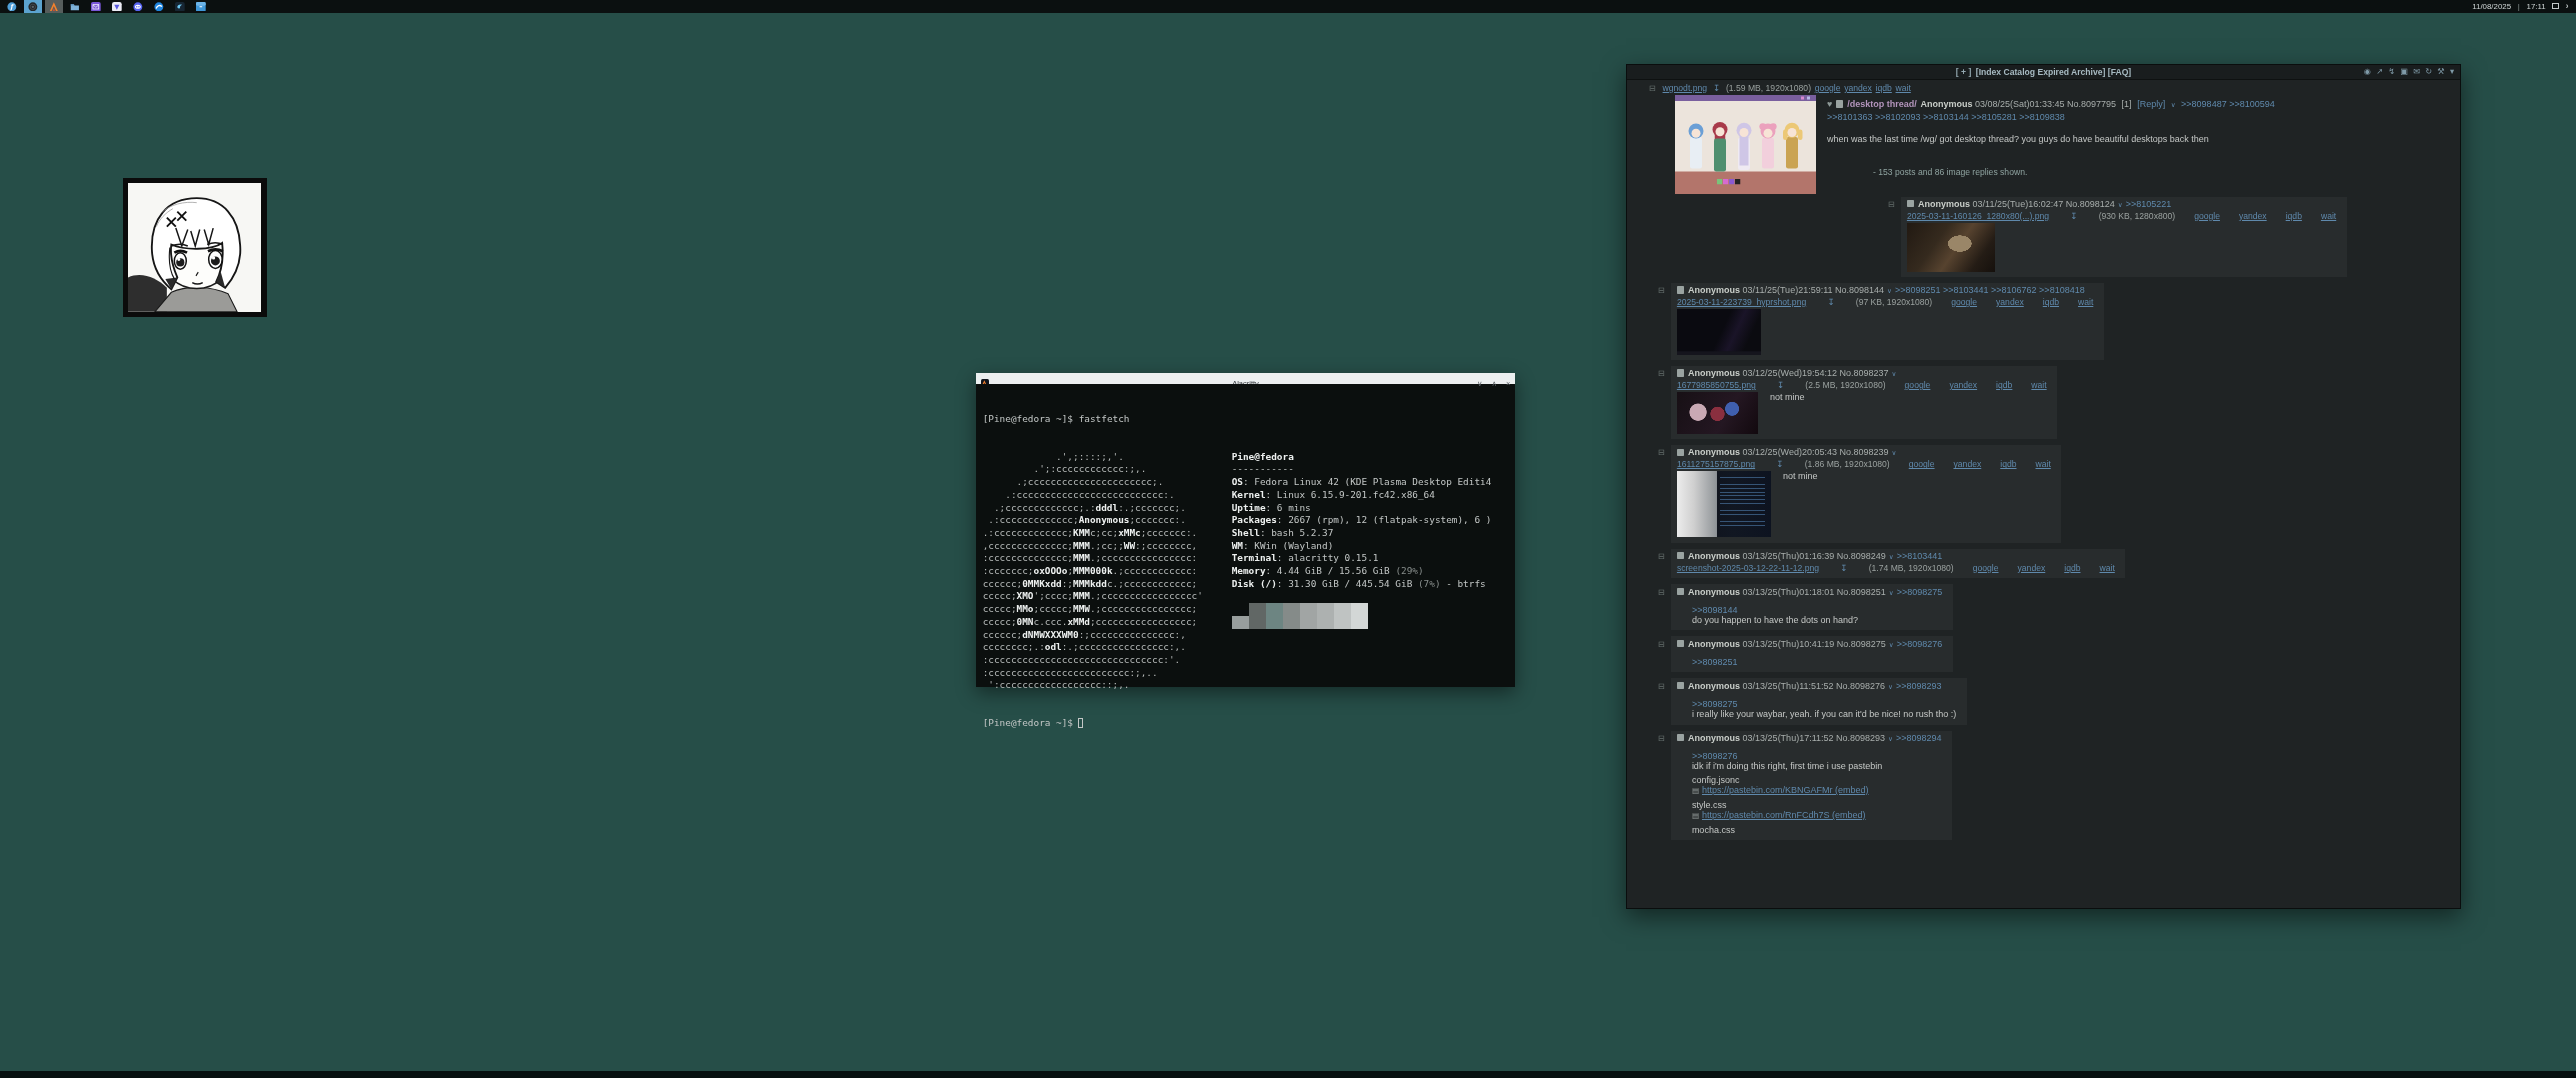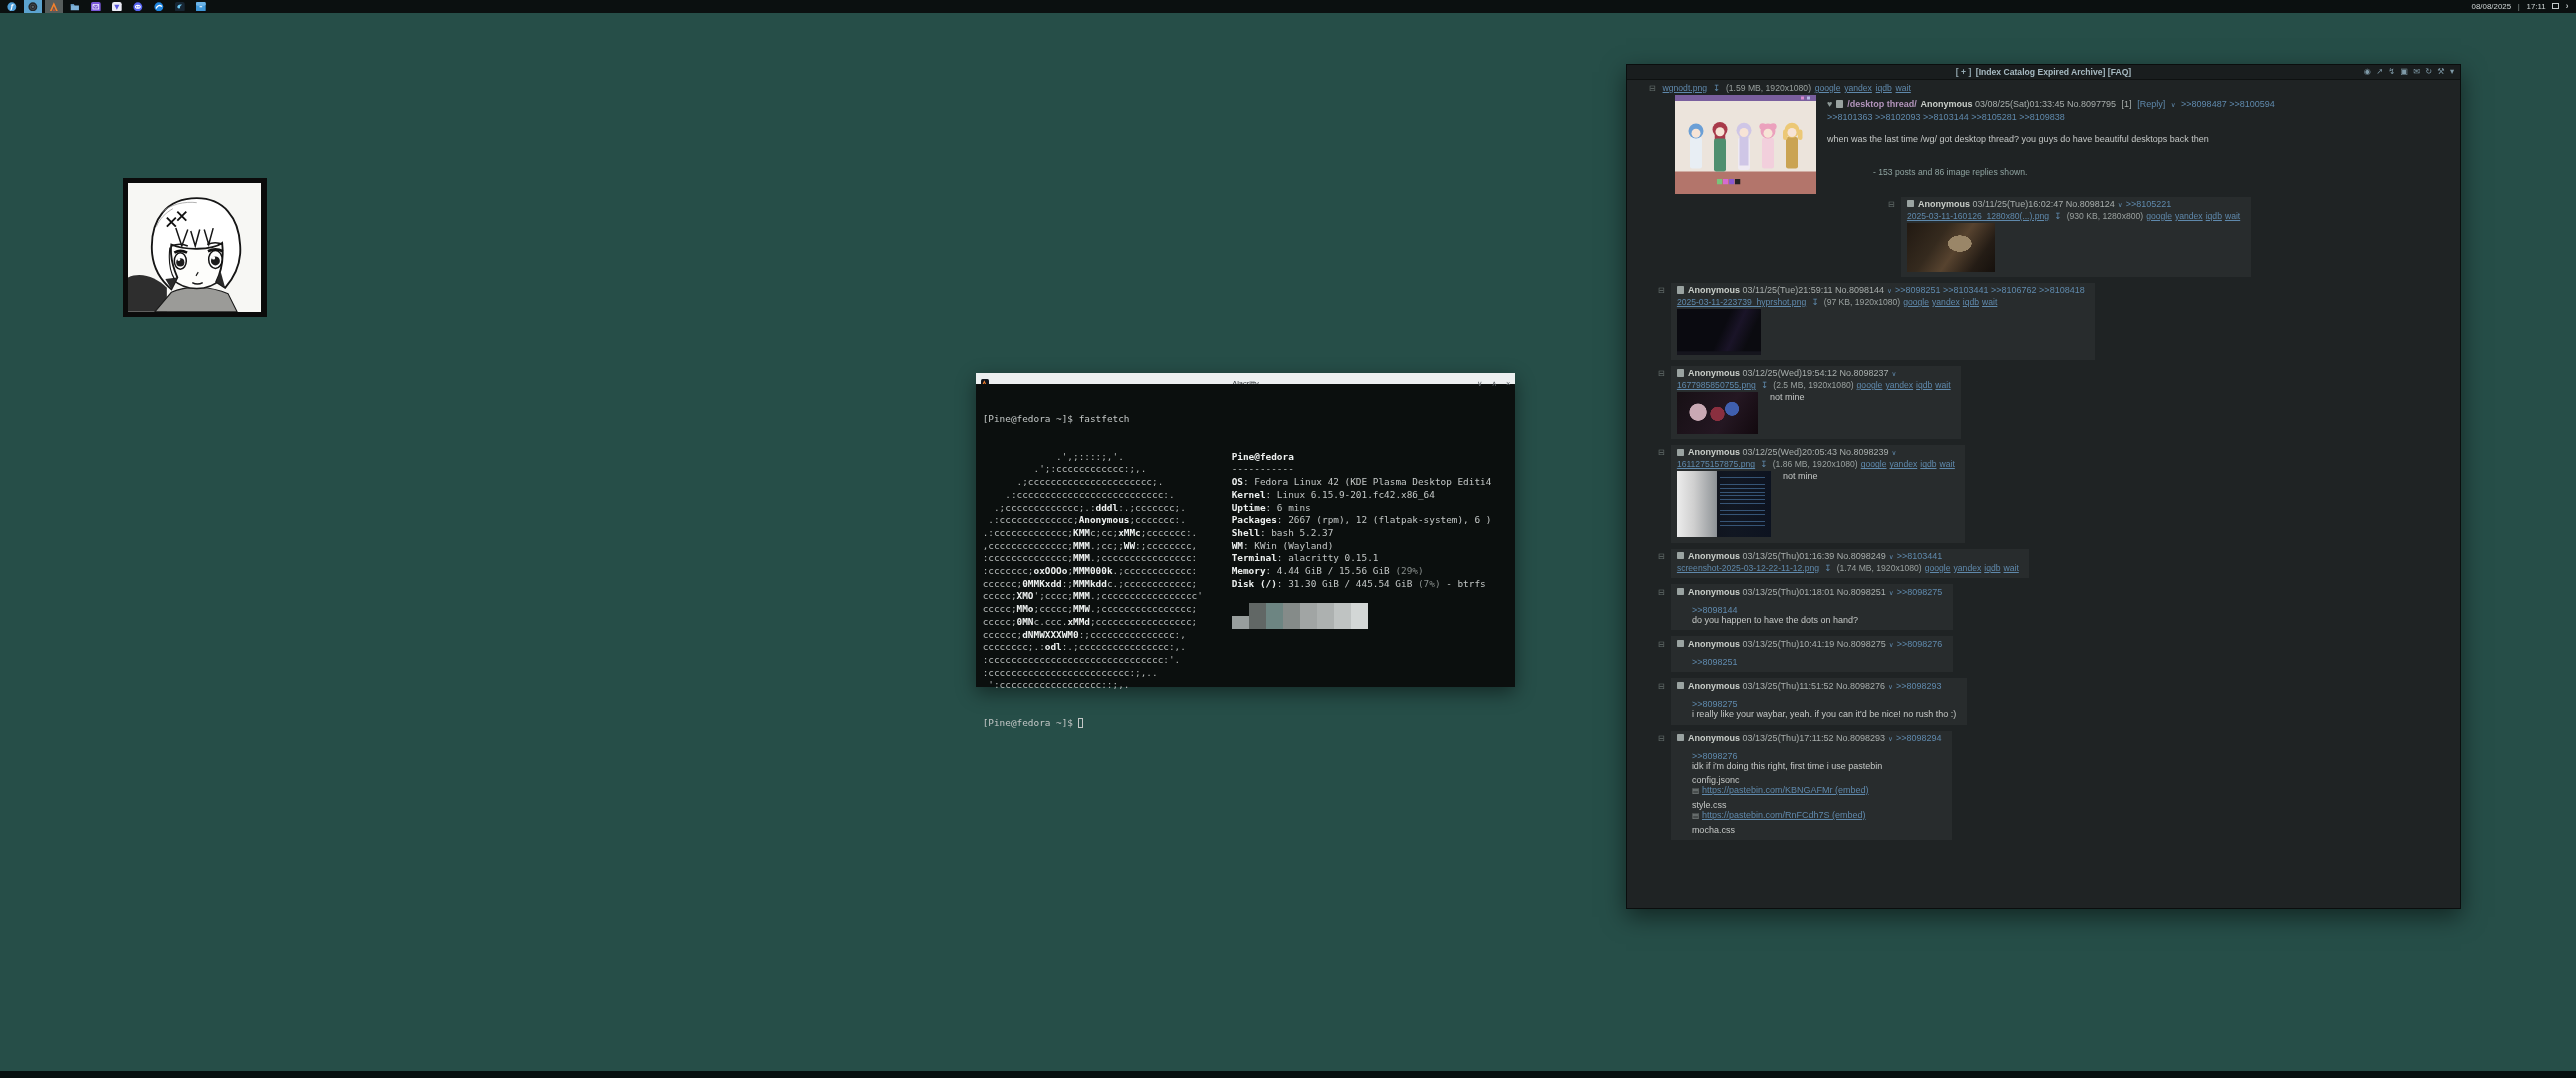--- a/index.html
+++ b/index.html
@@ -87,21 +87,21 @@
   #op-backlinks2{line-height:12px;}
   #op-body{margin-top:10.5px;line-height:12px;color:#c5c8c6;}
   #op-summary{margin-top:22px;margin-left:46px;color:#8fa3a0;font-size:8.6px;}
 
   
   #thread-posts{margin-top:4.5px;}
   .reply-row{display:flex;gap:6px;margin:0 0 6px 31px;align-items:flex-start;}
   .reply-row.first{margin-left:261px;}
   .post-card{background:#282c2d;display:inline-block;padding:2.2px 10.5px 5.2px 6px;min-width:247px;}
   .post-header{line-height:11.2px;font-size:9px;white-space:nowrap;}
-  .file-line{line-height:10.5px;font-size:8.6px;margin-top:0.7px;display:flex;align-items:flex-start;gap:3px;white-space:nowrap;}
+  .file-line{line-height:10.5px;font-size:8.6px;margin-top:0.7px;display:flex;align-items:flex-start;gap:19px;white-space:nowrap;}
   .post-content{display:flex;gap:12px;margin-top:1.5px;}
   .post-thumb{flex:0 0 auto;position:relative;cursor:pointer;}
   .post-body{line-height:10.5px;font-size:9px;color:#c5c8c6;max-width:674px;}
   .body-noimg{margin-top:7.5px;margin-left:15px;}
   .body-line{min-height:9.7px;line-height:10px;}
   .blank-line{height:3.7px;}
   .paste-icon{color:#9aa19f;margin-right:3px;font-size:7.5px;}
   .reply-row:nth-child(5) .post-body{max-width:431px;}
 
   
@@ -192,21 +192,21 @@
       </div>
       <div class="tb-app">
         <svg viewBox="0 0 13 13">
           <rect width="13" height="13" rx="2" fill="#3f97d8"></rect>
           <rect width="13" height="5" rx="2" fill="#6cb4e8"></rect>
           <rect x="4.5" y="5.6" width="4" height="1.6" rx="0.8" fill="#fff"></rect>
         </svg>
       </div>
     </div>
   <div id="clock-area">
-    <span>08/08/2025</span>
+    <span>11/08/2025</span>
       <span class="clock-sep">|</span>
       <span>17:11</span>
     <span class="tray-square"></span>
     <span class="tray-chevron">›</span>
   </div>
 </div>
 
 <div id="artwork">
   <svg viewBox="0 0 178 172">
     <rect x="0" y="0" width="178" height="172" fill="#f7f7f4"></rect>

